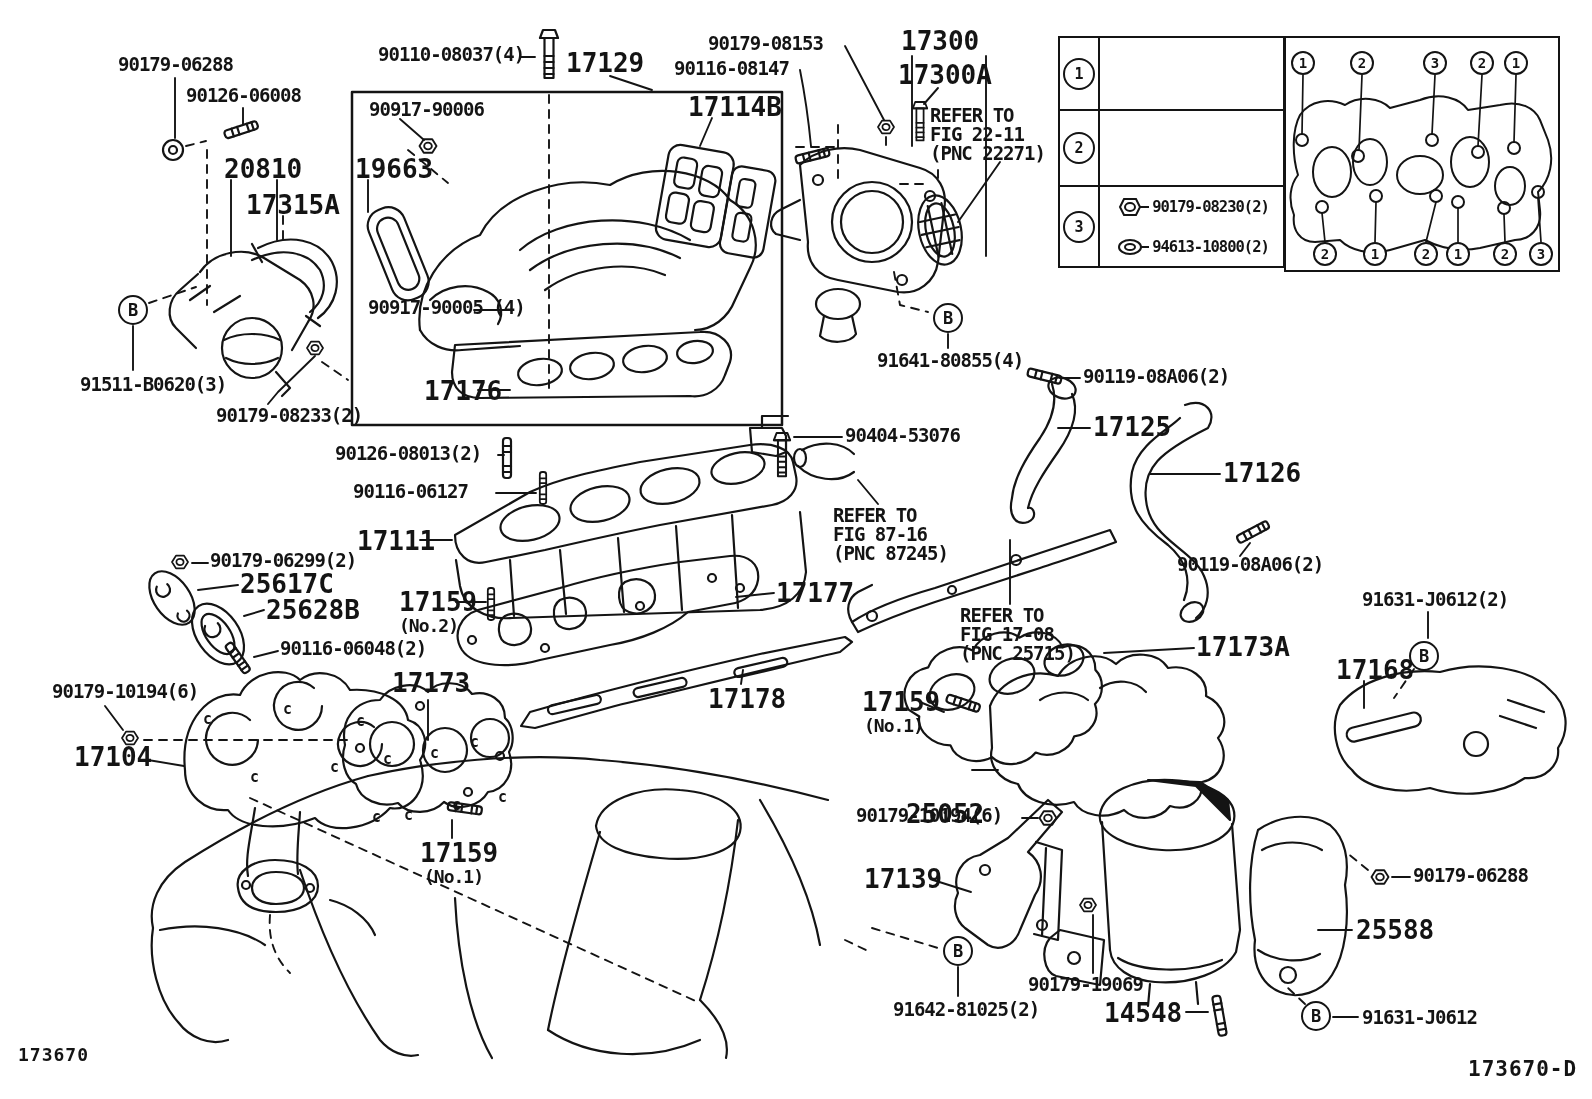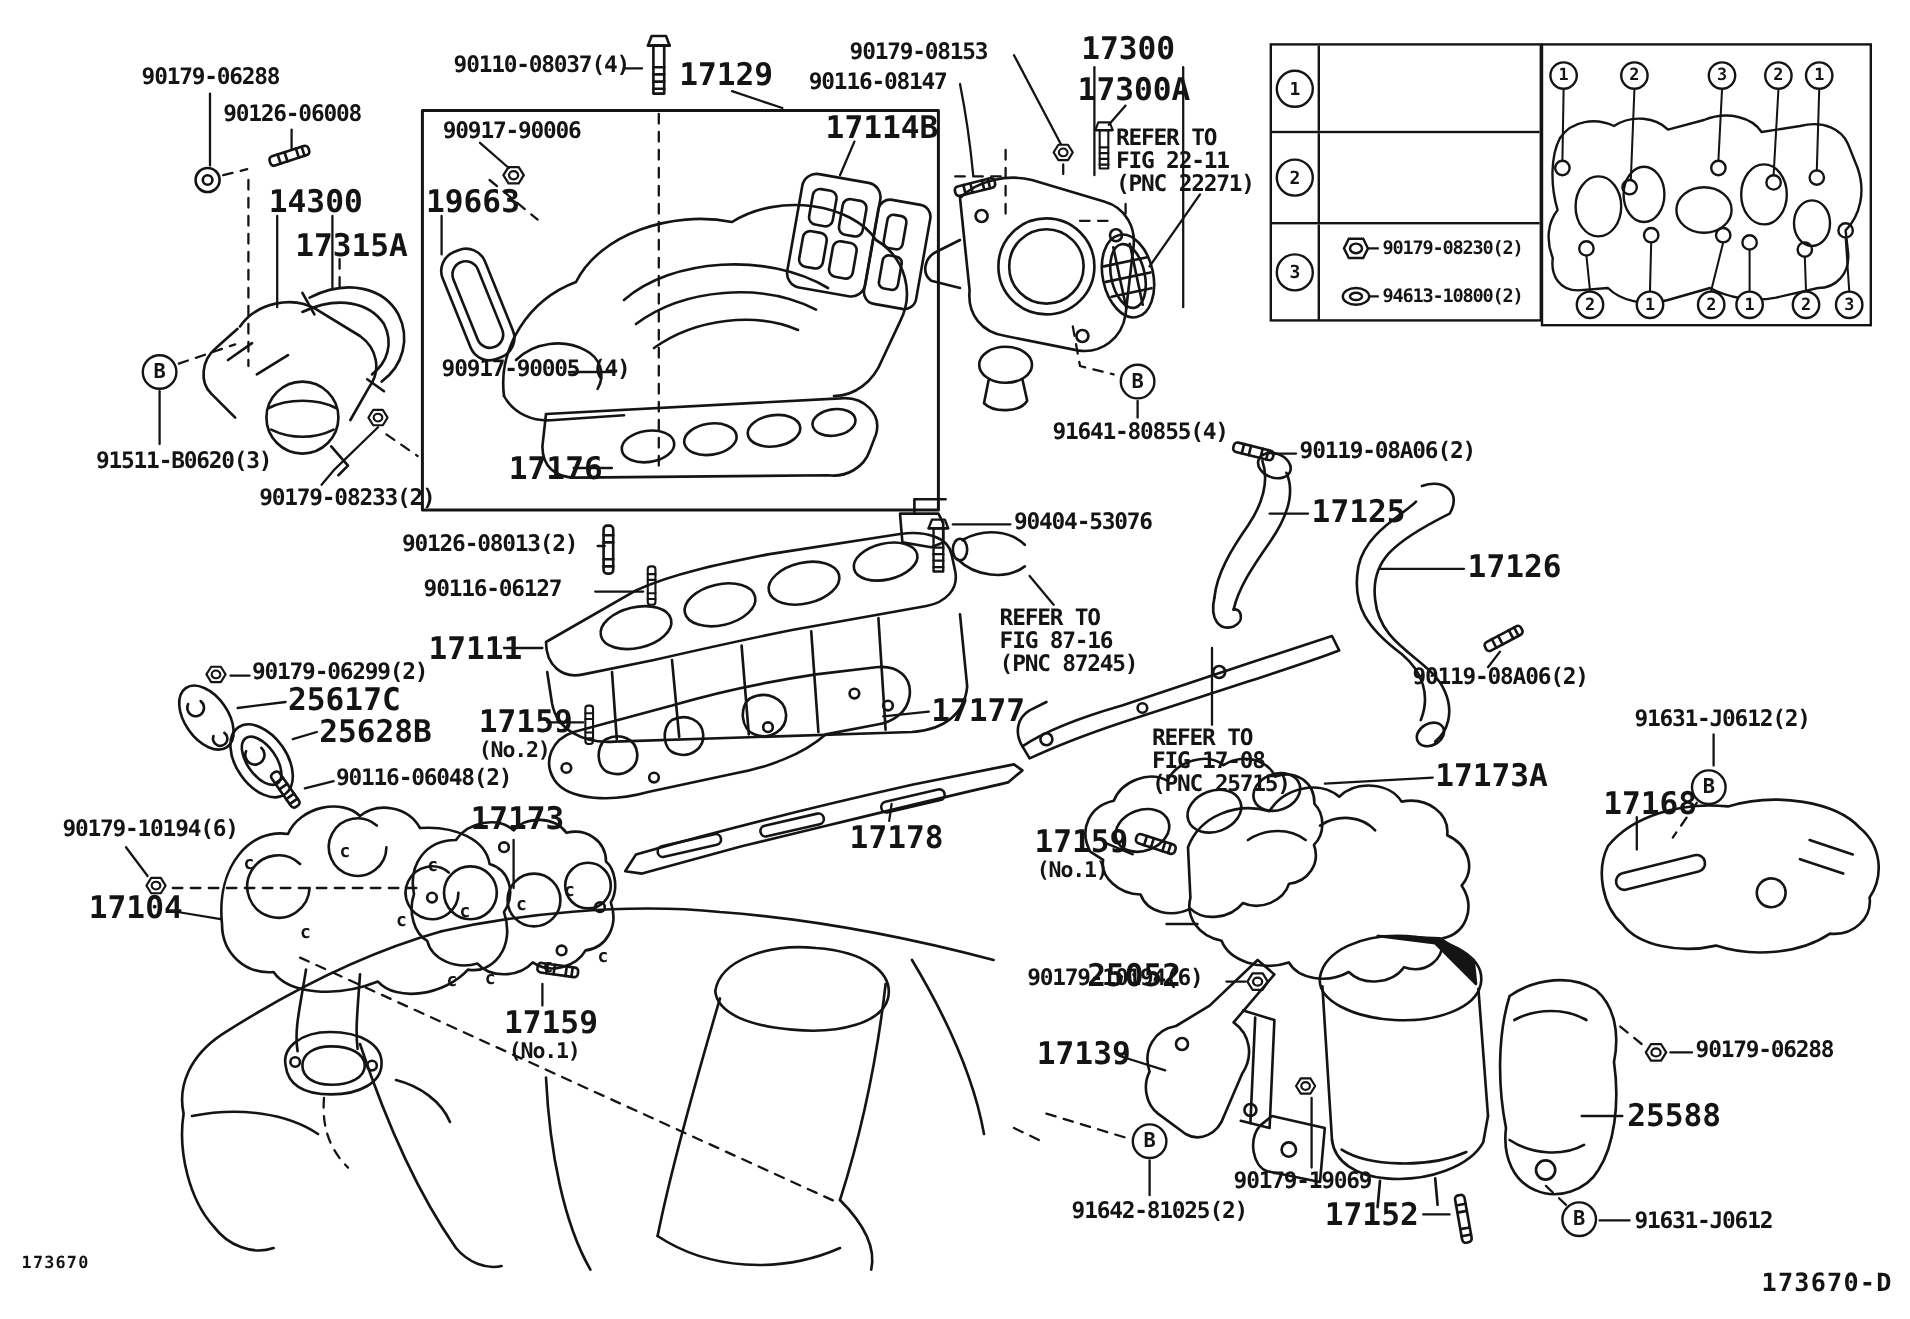--- a/index.html
+++ b/index.html
@@ -6,21 +6,21 @@
   body{position:relative;width:1592px;height:1099px;overflow:hidden;
        font-family:"DejaVu Sans Mono", monospace;color:#141414;}
   #art{position:absolute;left:0;top:0;z-index:1;}
   #callout-layer{position:absolute;left:0;top:0;width:100%;height:100%;z-index:2;}
   .lbl{position:absolute;font-weight:bold;white-space:pre-line;line-height:1.05;
        letter-spacing:-1px;color:#141414;}
   .lbl.n{font-size:19px;}
   .lbl.l{font-size:26px;letter-spacing:0px;}
   .lbl.m{font-size:18px;}
   .lbl.note{font-size:19px;line-height:1.0;}
-  .lbl.fig{font-size:14px;font-weight:bold;letter-spacing:1px;}
+  .lbl.fig{font-size:18px;font-weight:bold;letter-spacing:1px;}
   .lbl.figd{font-size:21px;font-weight:600;letter-spacing:1px;}
   .bmark{position:absolute;width:30px;height:30px;border:2.5px solid #141414;border-radius:50%;
          display:flex;align-items:center;justify-content:center;font-size:17px;font-weight:bold;
          background:#fff;box-sizing:border-box;}
   .gcall{position:absolute;width:24px;height:24px;border:2px solid #141414;border-radius:50%;
          display:flex;align-items:center;justify-content:center;font-size:14px;font-weight:bold;
          background:#fff;box-sizing:border-box;}
   .stamp{position:absolute;font-size:15px;font-weight:bold;}
   
   #legend{position:absolute;left:1058px;top:36px;width:227px;height:232px;z-index:2;
@@ -486,21 +486,21 @@
       </div>
     </div>
   </div>
 </div>
 
 <div id="gpanel"></div>
 
 <div id="callout-layer">
     <div class="lbl n" style="left: 118px; top: 55px;">90179-06288</div>
     <div class="lbl n" style="left: 186px; top: 86px;">90126-06008</div>
-    <div class="lbl l" style="left: 224px; top: 156px;">14300</div>
+    <div class="lbl l" style="left: 224px; top: 156px;">20810</div>
     <div class="lbl l" style="left: 246px; top: 192px;">17315A</div>
     <div class="lbl n" style="left: 378px; top: 45px;">90110-08037(4)</div>
     <div class="lbl l" style="left: 566px; top: 50px;">17129</div>
     <div class="lbl n" style="left: 369px; top: 100px;">90917-90006</div>
     <div class="lbl l" style="left: 355px; top: 156px;">19663</div>
     <div class="lbl n" style="left: 708px; top: 34px;">90179-08153</div>
     <div class="lbl n" style="left: 674px; top: 59px;">90116-08147</div>
     <div class="lbl l" style="left: 688px; top: 94px;">17114B</div>
     <div class="lbl l" style="left: 901px; top: 28px;">17300</div>
     <div class="lbl l" style="left: 898px; top: 62px;">17300A</div>
@@ -542,21 +542,21 @@
     <div class="lbl l" style="left: 906px; top: 757px; margin-top: 44px;">25052</div>
     <div class="lbl n" style="left: 52px; top: 682px;">90179-10194(6)</div>
     <div class="lbl l" style="left: 74px; top: 744px;">17104</div>
     <div class="lbl l" style="left: 392px; top: 670px;">17173</div>
     <div class="lbl l" style="left: 420px; top: 840px;">17159</div>
     <div class="lbl m" style="left: 424px; top: 868px;">(No.1)</div>
     <div class="lbl n" style="left: 856px; top: 806px;">90179-10194(6)</div>
     <div class="lbl l" style="left: 864px; top: 866px;">17139</div>
     <div class="lbl n" style="left: 893px; top: 1000px;">91642-81025(2)</div>
     <div class="lbl n" style="left: 1028px; top: 975px;">90179-19069</div>
-    <div class="lbl l" style="left: 1104px; top: 1000px;">17152</div>
+    <div class="lbl l" style="left: 1104px; top: 1000px;">14548</div>
     <div class="lbl l" style="left: 1356px; top: 917px;">25588</div>
     <div class="lbl n" style="left: 1413px; top: 866px;">90179-06288</div>
     <div class="lbl n" style="left: 1362px; top: 1008px;">91631-J0612</div>
     <div class="lbl fig" style="left: 18px; top: 1046px;">173670</div>
     <div class="lbl figd" style="left: 1468px; top: 1058px;">173670-D</div>
     <div class="bmark" style="left: 118px; top: 295px;">B</div>
     <div class="bmark" style="left: 933px; top: 303px;">B</div>
     <div class="bmark" style="left: 1409px; top: 641px;">B</div>
     <div class="bmark" style="left: 943px; top: 936px;">B</div>
     <div class="bmark" style="left: 1301px; top: 1001px;">B</div>

